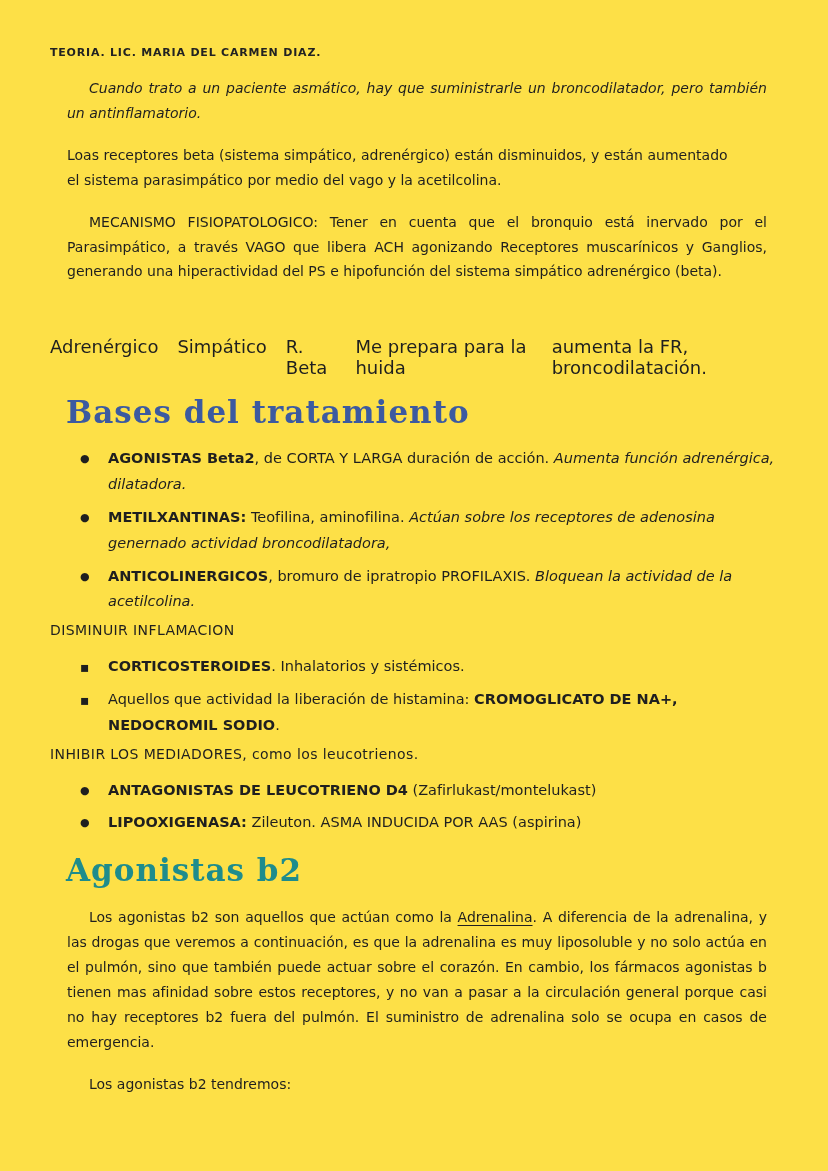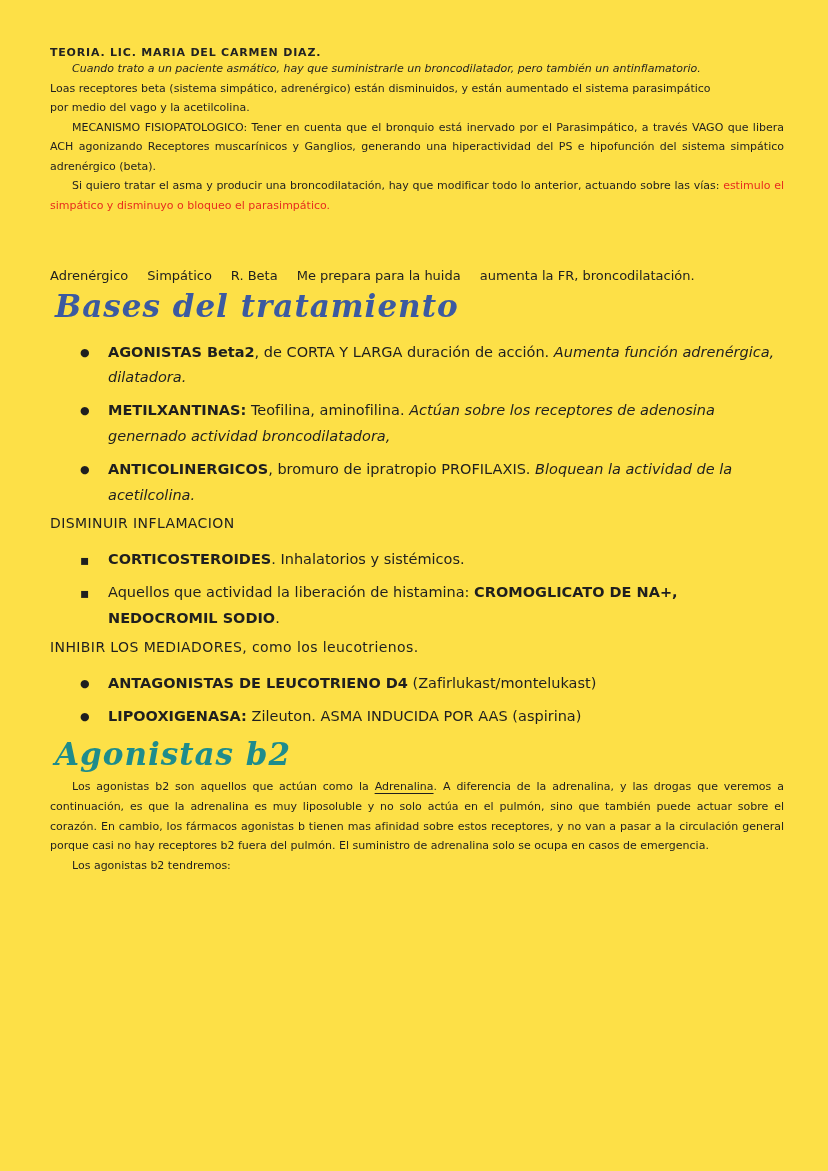--- a/index.html
+++ b/index.html
@@ -14,45 +14,45 @@
     background:#fde047;color:var(--text);
     padding:46px 44px 0 50px;
     font-family:"DejaVu Sans","Liberation Sans",sans-serif;
     overflow:hidden;
   }
   .doc-header{
     font-size:11px;letter-spacing:.8px;font-weight:600;
     color:#222;
   }
   p.hand{
-    font-size:11px;line-height:1.78;margin:0;
+    font-size:14px;line-height:1.78;margin:17px;
     text-align:justify;
   }
   .indent{text-indent:22px;}
   .italic{font-style:italic;}
   .bold{font-weight:700;}
   .underline{text-decoration:underline;text-underline-offset:3px;}
   .red{color:var(--highlight-red);}
   .mt-intro{margin-top:26px;}
   .mt-mech{margin-top:21px;}
   .centered{
     margin:22px auto 0 auto;text-align:center;text-indent:0;width:90%;
   }
   .mt-path{margin-top:19px;}
   .terms{
     display:flex;align-items:baseline;
-    margin-top:52px;font-size:13px;
+    margin-top:52px;font-size:18px;
   }
   .terms span + span{margin-left:19px;}
   .terms span:last-child{}
   h1.script{
     font-family:"DejaVu Serif","Liberation Serif",serif;
-    font-style:italic;font-weight:bold;
+    font-weight:bold;
     font-size:31px;letter-spacing:1px;
-    margin:5px;
+    margin:16px;
   }
   .h-bases{color:var(--heading-blue);margin-top:54px;margin-left:16px;}
   .h-agonistas{color:var(--heading-teal);margin-top:50px;margin-left:16px;}
   p.label{
     font-size:14px;letter-spacing:.4px;margin:0;text-align:left;
   }
   .mt-label1{margin-top:40px;}
   .mt-label2{margin-top:46px;}
   .mt-label3{margin-top:48px;}
   ul.blist{
@@ -78,21 +78,20 @@
 <div class="page" data-name="document-page">
 
   <div class="doc-header" data-name="doc-header">TEORIA. LIC. MARIA DEL CARMEN DIAZ.</div>
 
   <p class="hand italic indent mt-intro" data-name="intro-paragraph">Cuando trato a un paciente asmático, hay que suministrarle un broncodilatador, pero también un antinflamatorio.</p>
 
   <p class="hand centered" data-name="receptors-paragraph">Loas receptores beta (sistema simpático, adrenérgico) están disminuidos, y están aumentado el sistema parasimpático por medio del vago y la acetilcolina.</p>
 
   <p class="hand indent mt-mech" data-name="mechanism-paragraph">MECANISMO FISIOPATOLOGICO: Tener en cuenta que el bronquio está inervado por el Parasimpático, a través VAGO que libera ACH agonizando Receptores muscarínicos y Ganglios, generando una hiperactividad del PS e hipofunción del sistema simpático adrenérgico (beta).</p>
 
-  <p class="hand indent mt-path" data-name="pathways-paragraph"><span data-name="pathways-text">Si quiero tratar el asma y producir una broncodilatación, hay que modificar todo lo anterior, actuando sobre las vías: </span><span class="red" data-name="highlight-red-text">estimulo el simpático y disminuyo o bloqueo el parasimpático.</span></p>
 
   <div class="terms" data-name="terms-row">
     <span data-name="term-adrenergico">Adrenérgico</span>
     <span data-name="term-simpatico">Simpático</span>
     <span data-name="term-r-beta">R. Beta</span>
     <span data-name="term-huida">Me prepara para la huida</span>
     <span data-name="term-fr">aumenta la FR, broncodilatación.</span>
   </div>
 
   <h1 class="script h-bases" data-name="section-heading-bases">Bases del tratamiento</h1>

